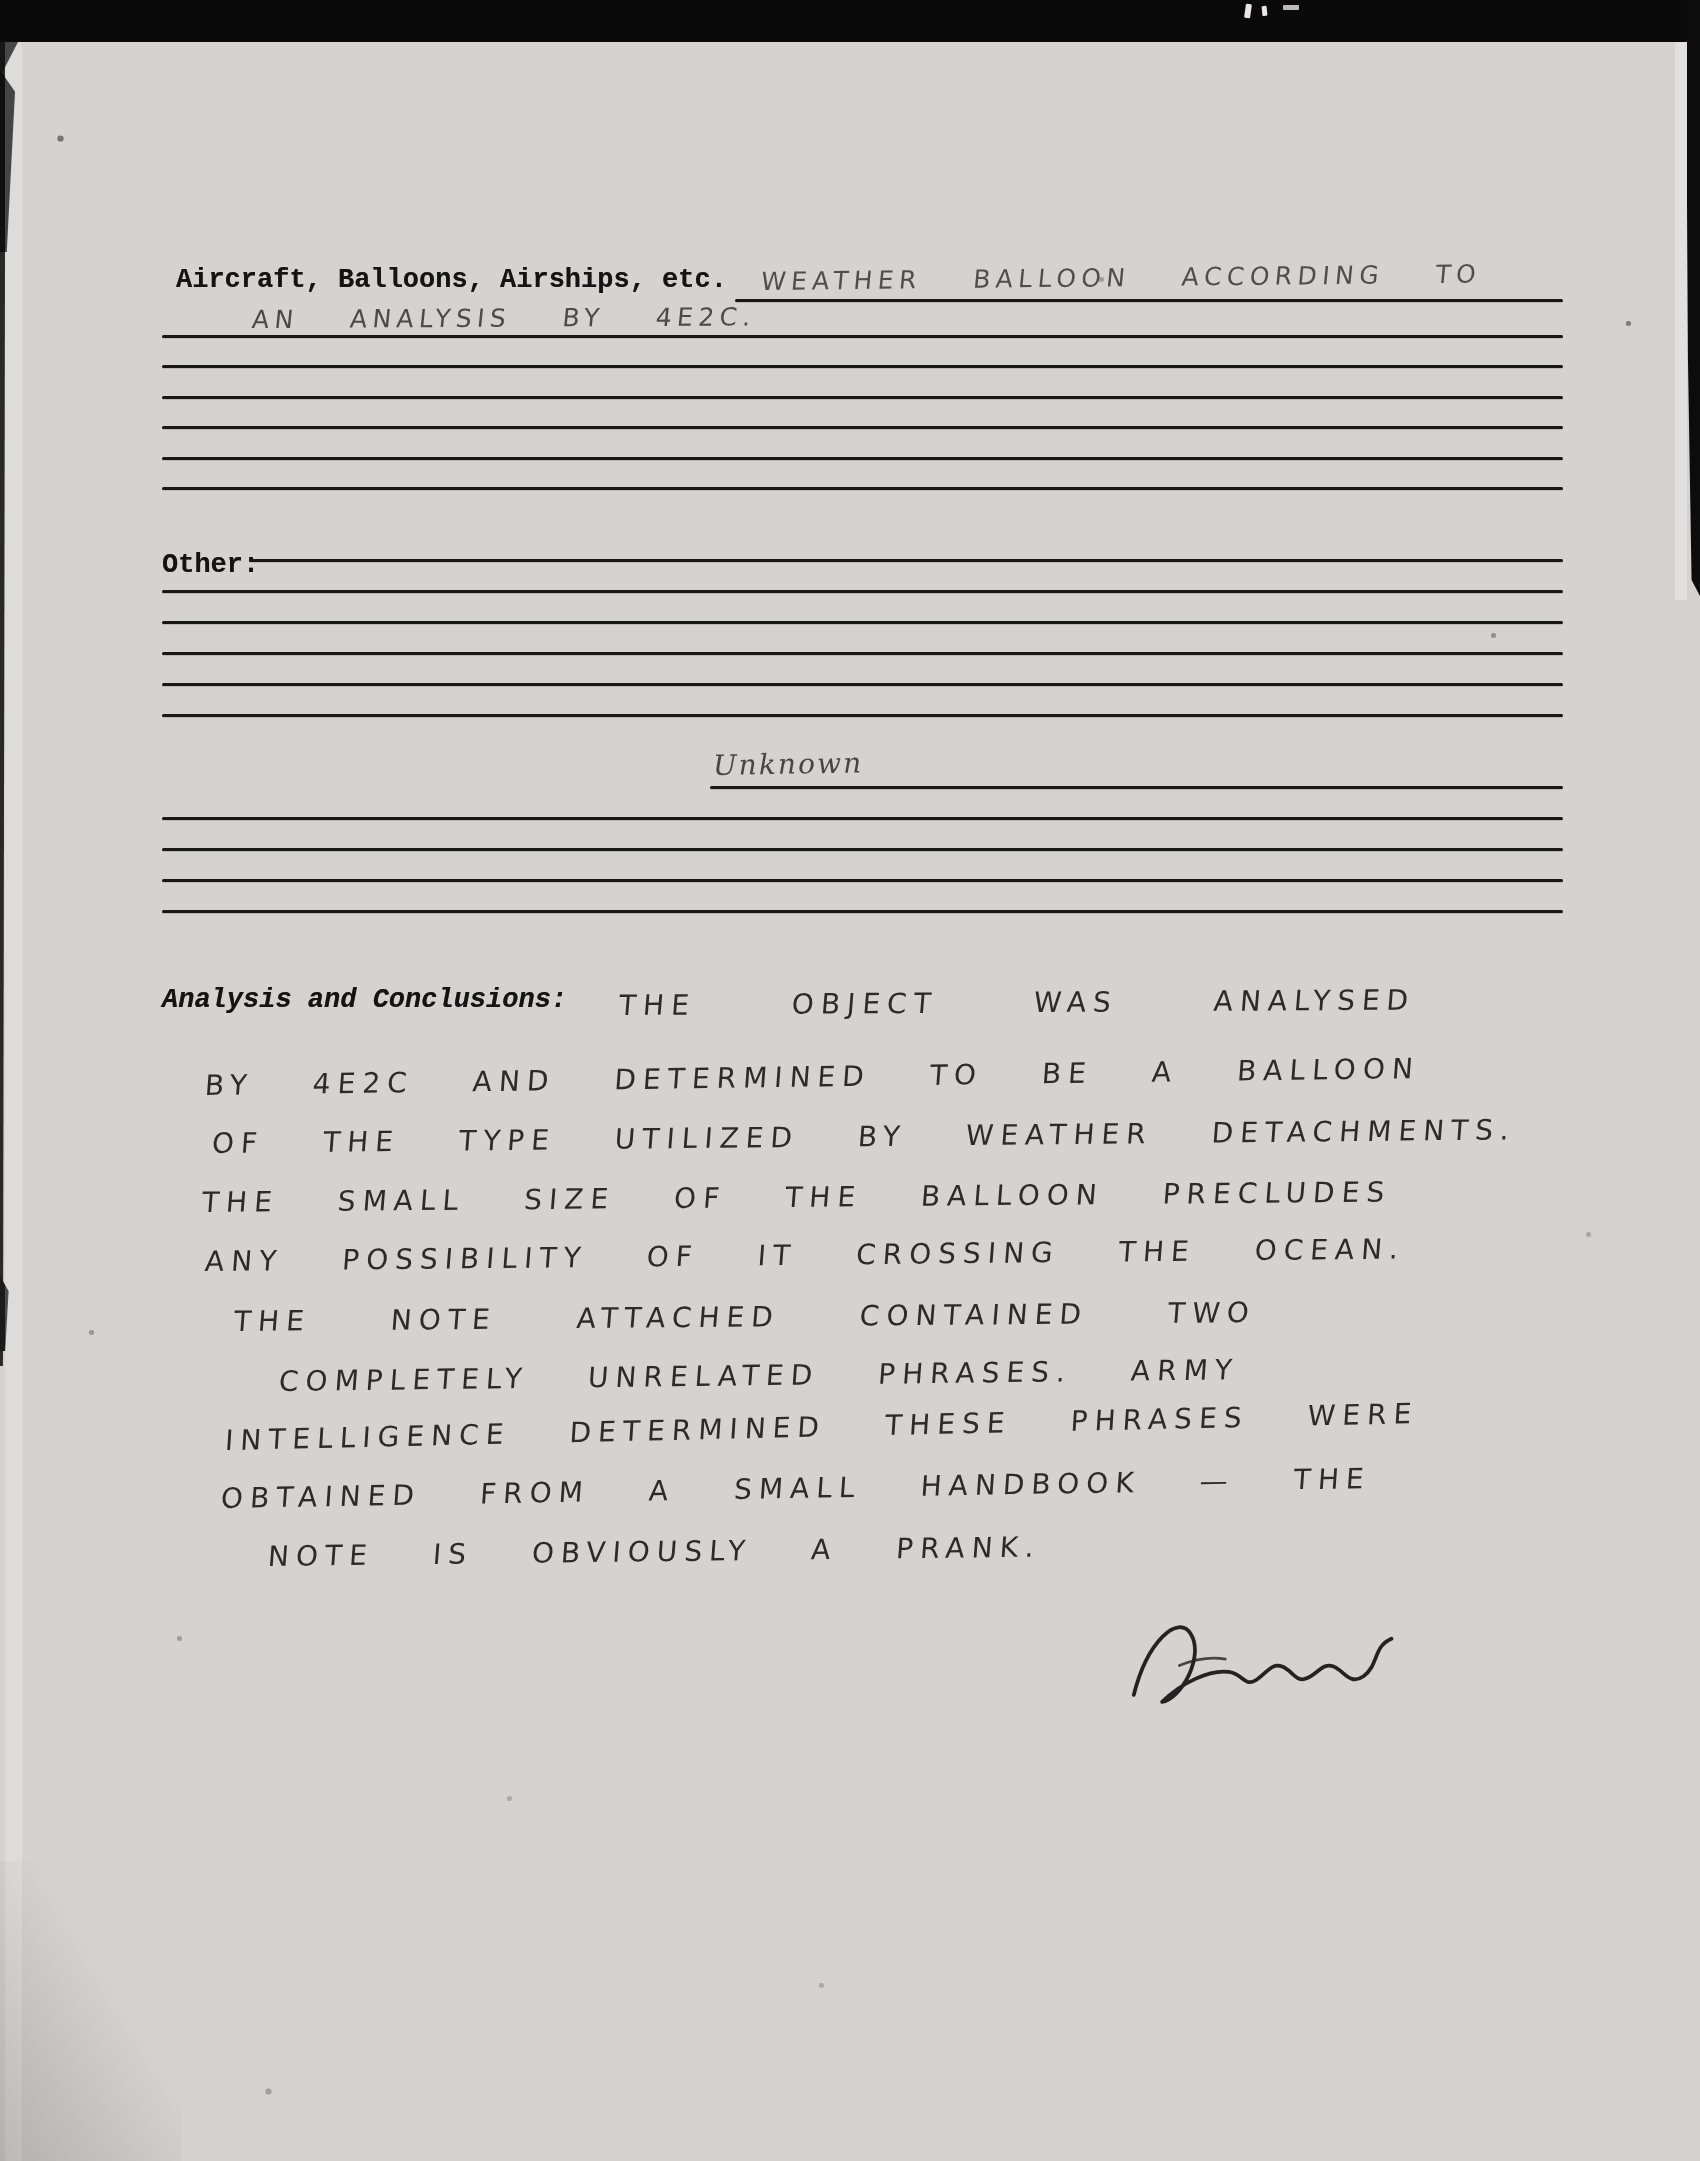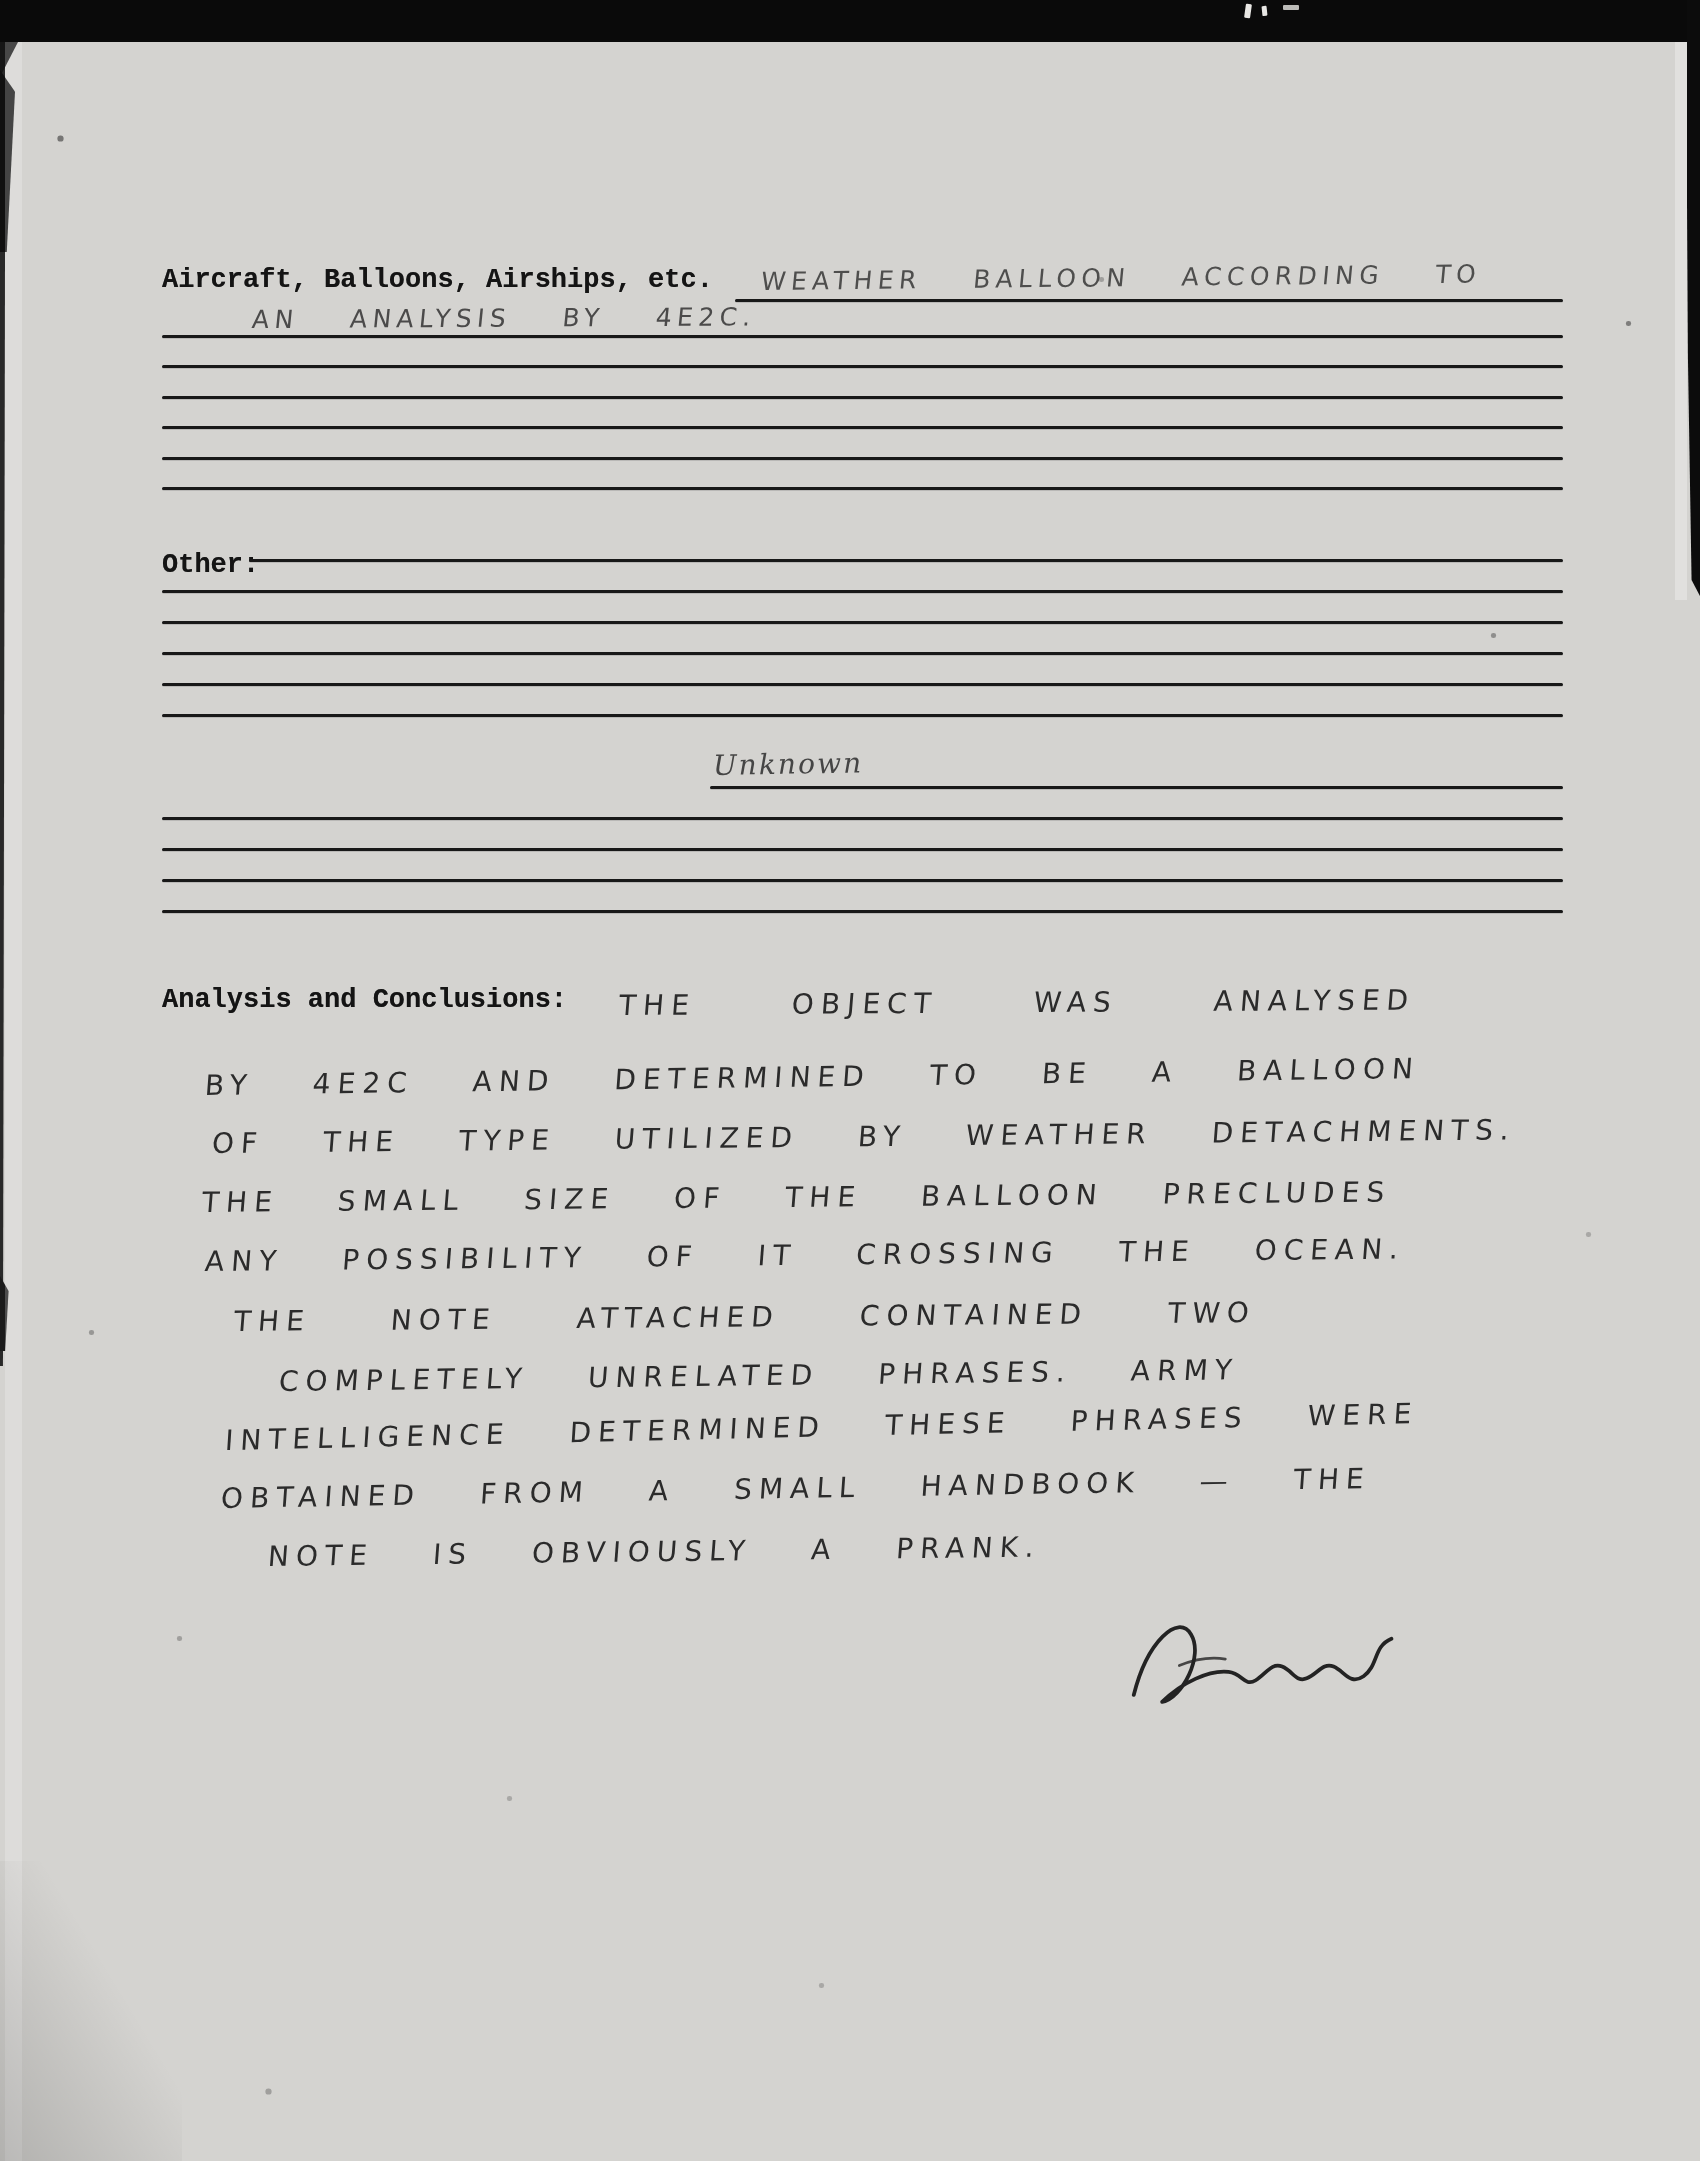--- a/index.html
+++ b/index.html
@@ -95,24 +95,24 @@
   .tlabel {
     position: absolute;
     font-family: "Liberation Mono", "DejaVu Sans Mono", monospace;
     font-weight: 700;
     font-size: 27px;
     color: #141414;
     letter-spacing: 0px;
     white-space: nowrap;
     text-shadow: 0 0 0.5px rgba(20,20,20,.6);
   }
-  .lab-aircraft { left: 162px; top: 265px; }
+  .lab-aircraft { left: 176px; top: 265px; }
   .lab-other    { left: 162px; top: 550px; }
   .lab-eval     { left: 162px; top: 757px; }
-  .lab-analysis { left: 162px; top: 985px; }
+  .lab-analysis { left: 162px; top: 985px; font-style: italic; }
   
   .rule {
     position: absolute;
     height: 3.2px;
     left: 162px;
     width: 1401px;
     border-radius: 1.6px;
     background-color: #181818;
     background-image: repeating-linear-gradient(90deg,
       #181818 0 91px, rgba(24,24,24,.35) 91px 94px);

